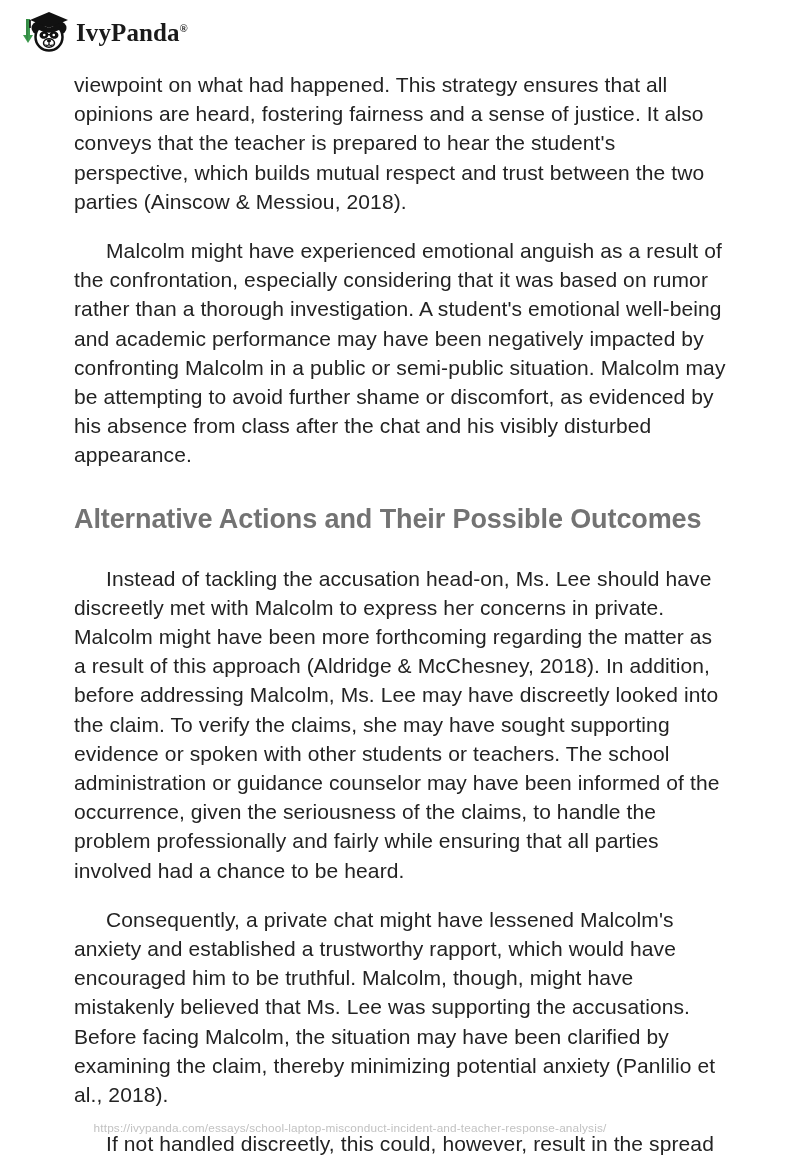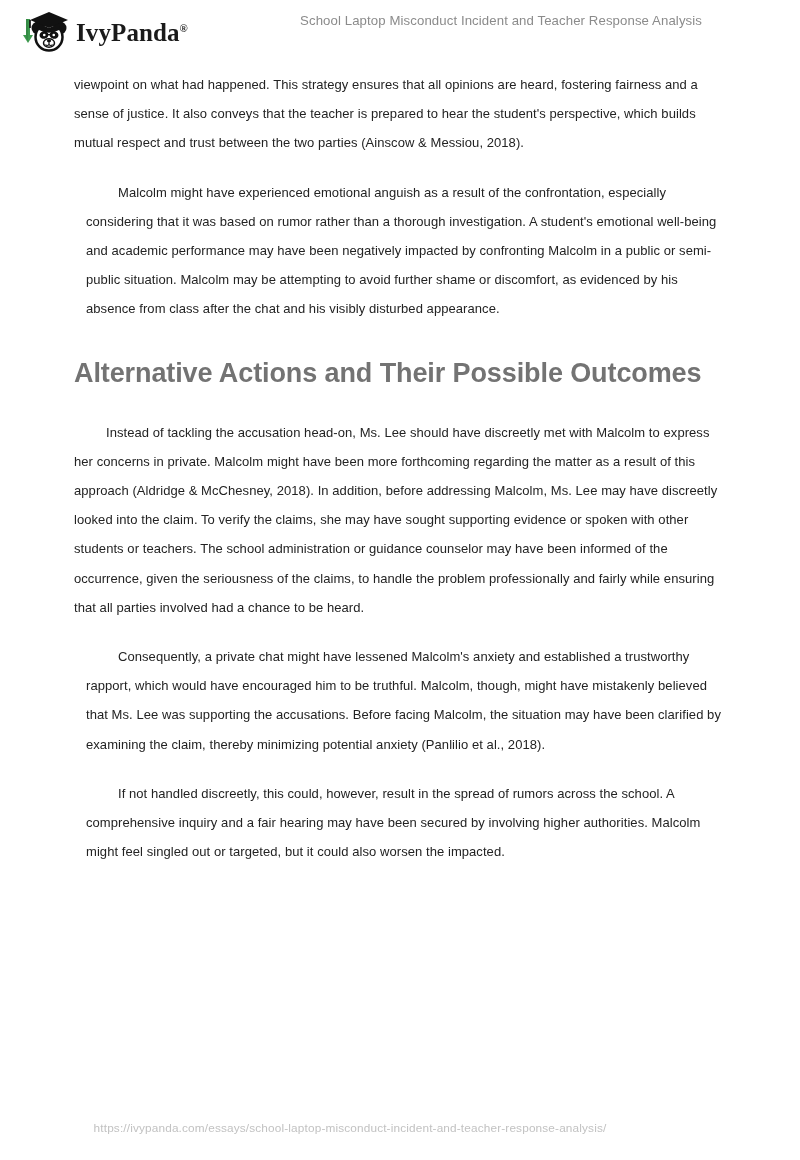--- a/index.html
+++ b/index.html
@@ -74,33 +74,32 @@
 
   
   .content {
     position: absolute;
     left: 74px;
     top: 70px;
     width: 652px;
   }
   p.para {
     margin: 0 0 0 0;
-    font-size: 13px;
+    font-size: 21px;
     line-height: 29.2px;
     color: #232323;
     text-indent: 32px;
     text-align: left;
     letter-spacing: 0.005em;
   }
   p.para.no-indent {
     text-indent: 0;
   }
   p.para + p.para {
     margin-top: 20px;
-    margin-left: 12px;
   }
   h2.section-heading {
     font-size: 27px;
     line-height: 38px;
     font-weight: bold;
     color: #737373;
     margin: 30px 0 26px 0;
     letter-spacing: -0.1px;
   }
 
@@ -157,21 +156,20 @@
 
         <g>
           <path d="M62 8 L100 24 L62 40 L24 24 Z" fill="#111111"></path>
           <path d="M42 31 L42 44 q20 11 40 0 L82 31 L62 40 Z" fill="#111111"></path>
           <path d="M24 24 L24 40" stroke="#111111" stroke-width="3.4" fill="none"></path>
         </g>
       </svg>
       <span class="brand-name"><span>IvyPanda</span><span class="brand-reg">®</span></span>
     </div>
 
-    <div class="header-title">School Laptop Misconduct Incident and Teacher Response Analysis</div>
   </div>
 
   <div class="content">
 
     <p class="para no-indent">viewpoint on what had happened. This strategy ensures that all opinions are heard, fostering fairness and a sense of justice. It also conveys that the teacher is prepared to hear the student's perspective, which builds mutual respect and trust between the two parties (Ainscow &amp; Messiou, 2018).</p>
 
     <p class="para">Malcolm might have experienced emotional anguish as a result of the confrontation, especially considering that it was based on rumor rather than a thorough investigation. A student's emotional well-being and academic performance may have been negatively impacted by confronting Malcolm in a public or semi-public situation. Malcolm may be attempting to avoid further shame or discomfort, as evidenced by his absence from class after the chat and his visibly disturbed appearance.</p>
 
     <h2 class="section-heading">Alternative Actions and Their Possible Outcomes</h2>
 

